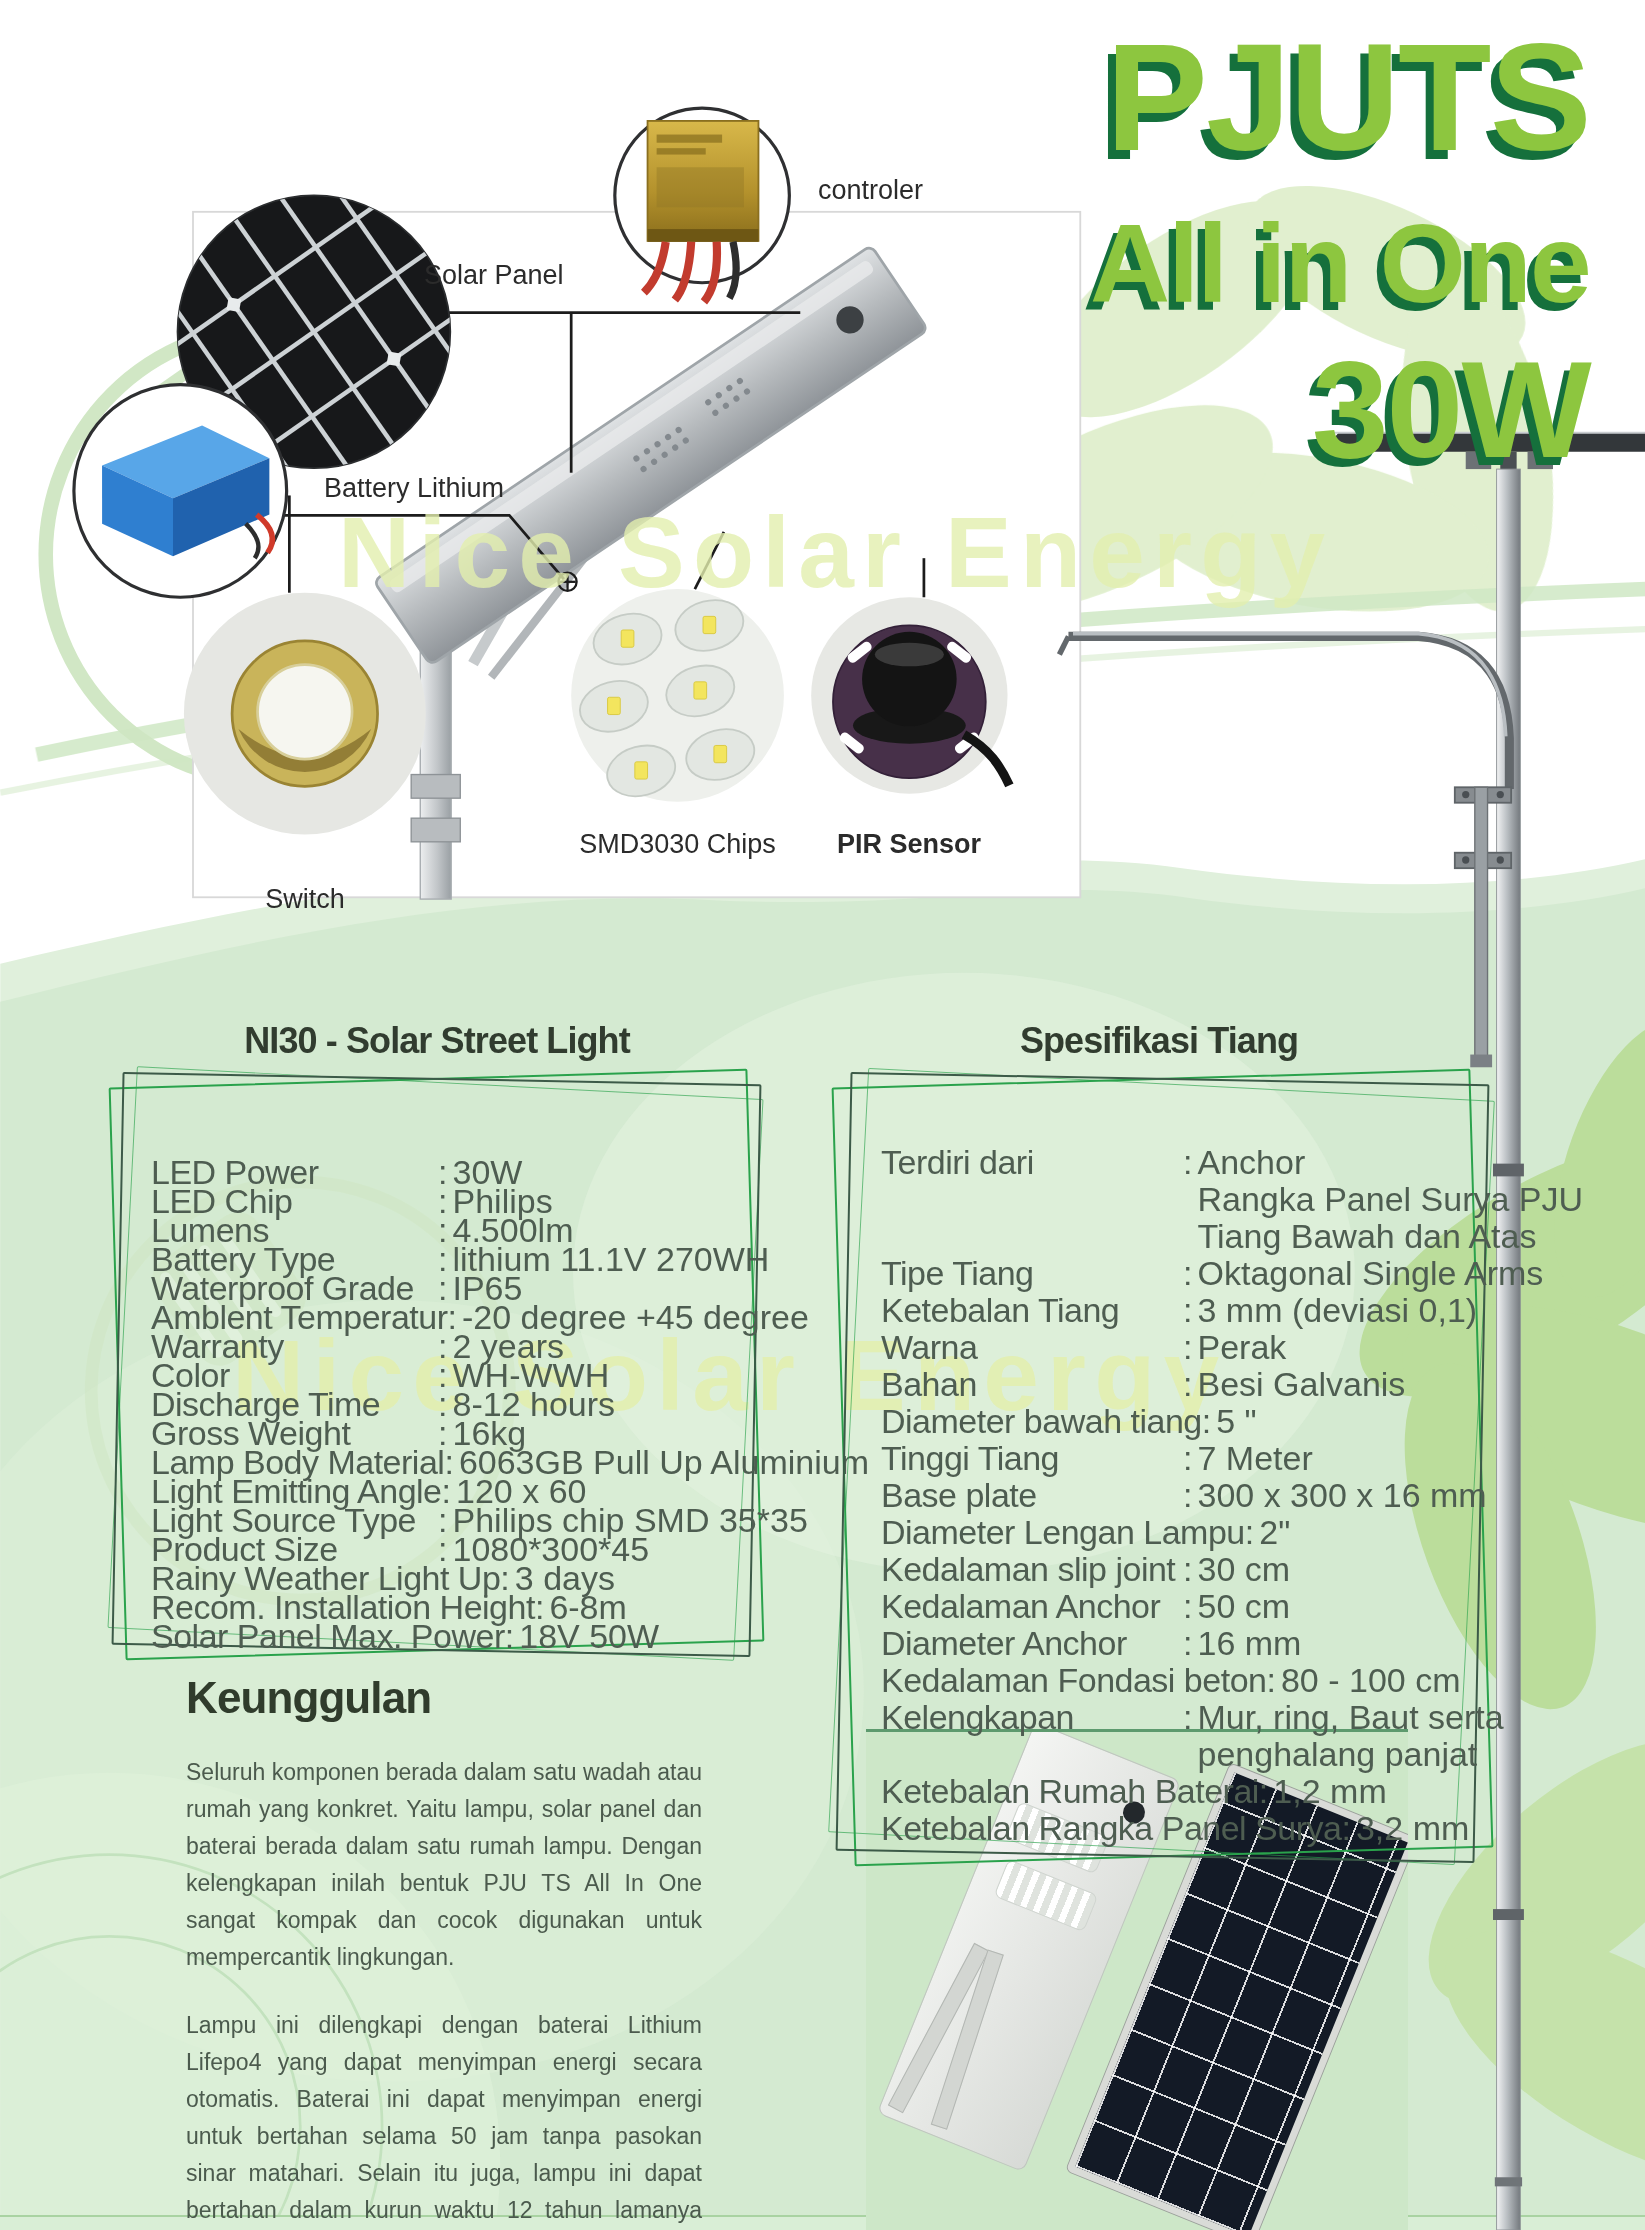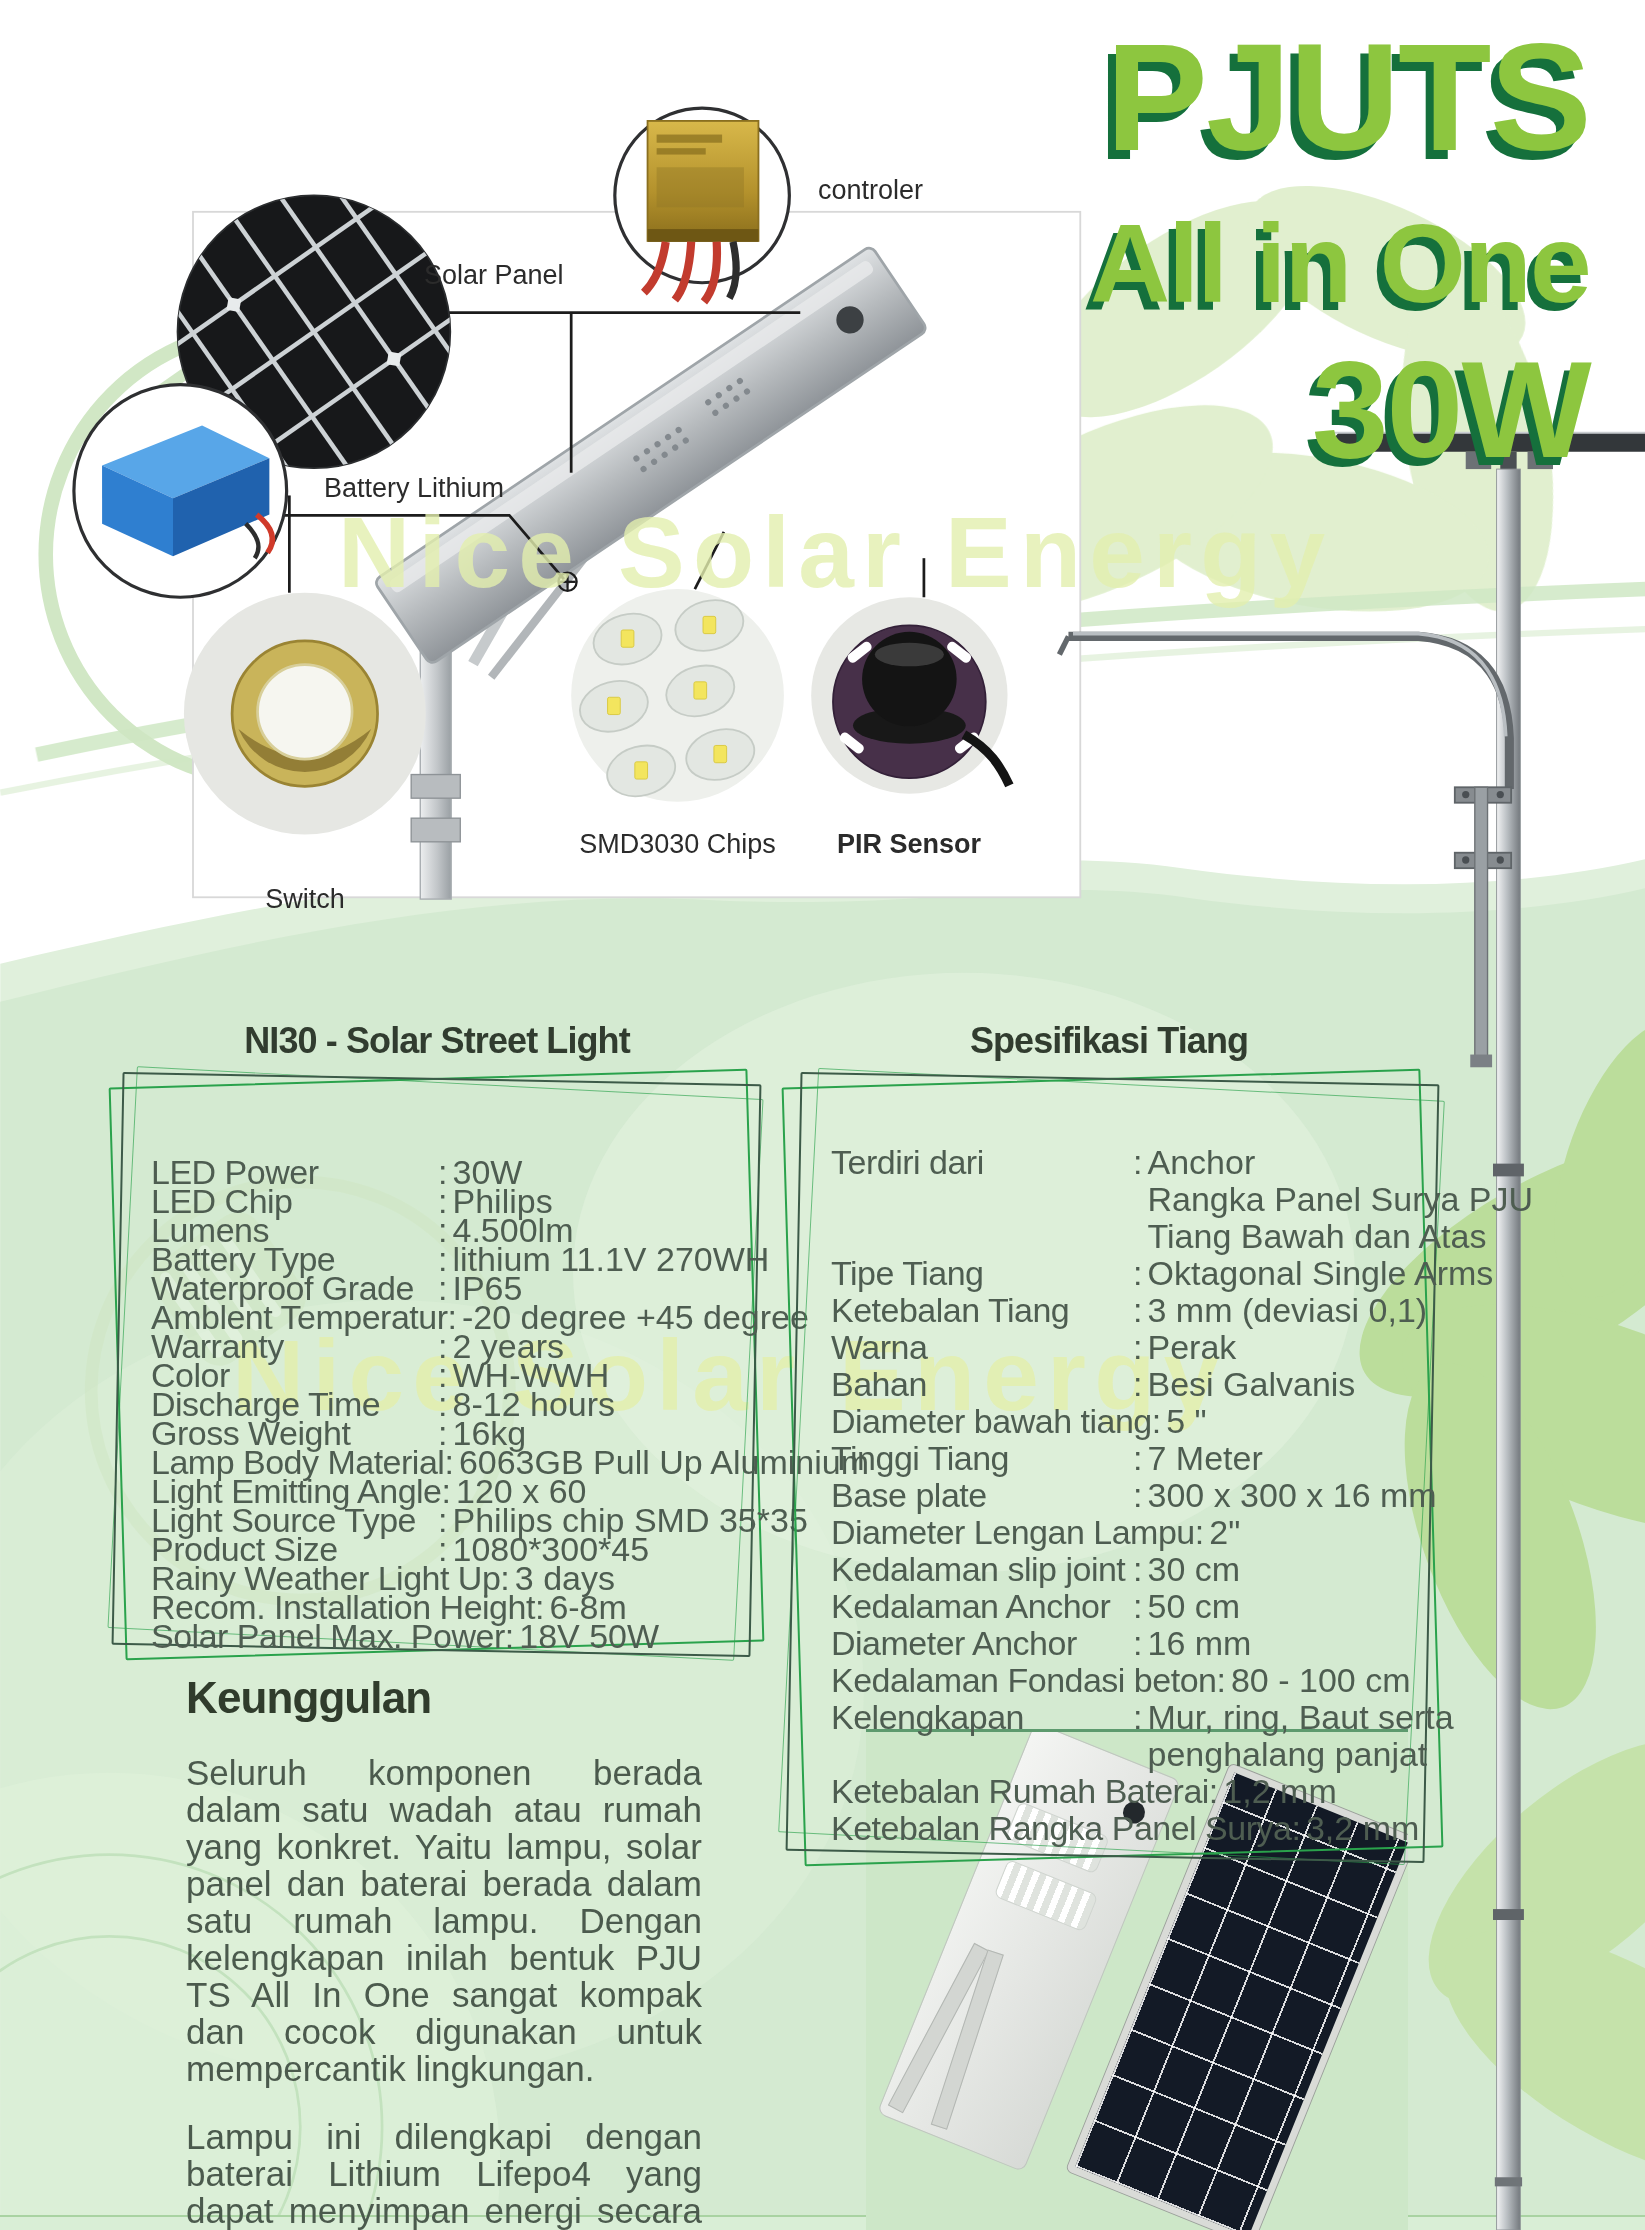--- a/index.html
+++ b/index.html
@@ -25,42 +25,42 @@
   #title{position:absolute;right:56px;top:20px;width:691px;text-align:right;z-index:3;
          font-weight:bold;color:#8dc63f;line-height:1;}
   #title .t1{font-size:153px;letter-spacing:-1.8px;text-shadow:-8.2px 9px 0 #15703c;}
   #title .t2{font-size:111px;margin-top:36px;letter-spacing:-1.8px;text-shadow:-7.3px 8.2px 0 #15703c;}
   #title .t3{font-size:138px;margin-top:20px;letter-spacing:-1.8px;text-shadow:-7.3px 8.2px 0 #15703c;}
   
   #pole-art{position:absolute;left:0;top:0;z-index:2;}
   
   .spec-table{position:absolute;z-index:3;}
   #spec-left{left:115px;top:1020px;width:644px;height:636px;}
-  #spec-right{left:791px;top:1020px;width:636px;height:841px;}
+  #spec-right{left:841px;top:1020px;width:636px;height:841px;}
   .spec-title{position:absolute;left:0;top:0;width:100%;text-align:center;
               font-size:36px;font-weight:bold;color:#313c2f;letter-spacing:-0.9px;}
   .trect{position:absolute;left:1.8px;width:635px;border-radius:1.8px;}
   #spec-left  .trect{top:58px;height:569px;}
   #spec-right .trect{top:58px;height:775px;}
   .trect.g1{border:2.7px solid #2aa24c;transform:rotate(-1.7deg);}
   .trect.g2{border:2.7px solid #3c5a48;transform:rotate(1.1deg);}
   .trect.g3{border:1.8px solid #2aa24c;opacity:.65;transform:rotate(3deg) scale(.985);}
   .rows{position:absolute;}
   #spec-left  .rows{left:36px;top:138px;width:582px;}
   #spec-right .rows{left:40px;top:124px;width:573px;}
   .spec-row{display:flex;align-items:baseline;color:#4e5d51;font-size:34px;white-space:nowrap;}
   #spec-left  .spec-row{line-height:29px;}
   #spec-right .spec-row{line-height:37px;}
   #spec-left  .spec-row .lbl{flex:0 0 287px;letter-spacing:-0.5px;}
   #spec-right .spec-row .lbl{flex:0 0 302px;letter-spacing:-0.5px;}
   .spec-row .sep{flex:0 0 14.5px;}
   
   #advantages{position:absolute;left:186px;top:1673px;width:516px;z-index:3;}
   #advantages h2{margin:0;font-size:44px;font-weight:bold;color:#303c2c;letter-spacing:-0.9px;}
-  #advantages p{margin:31px 0 0 0;font-size:35px;line-height:37px;text-align:justify;
+  #advantages p{margin:31px 0 0 0;font-size:23px;line-height:37px;text-align:justify;
                 color:#4b5a4d;}
   
   #product-photo{position:absolute;left:866px;top:1729px;width:542px;height:501px;z-index:2;
                  background:#cde7c8;border-top:3.6px solid #5d9a6e;overflow:hidden;}
   .unit-light{position:absolute;left:84px;top:3.6px;width:156px;height:420px;
               transform:rotate(22deg);transform-origin:50% 50%;
               background:linear-gradient(100deg,#f4f5f3,#d7dad6);
               border:1.8px solid #c0c4c0;border-radius:9px;}
   .unit-light .sensor-dot{position:absolute;right:20px;top:35px;width:22px;height:22px;
               border-radius:50%;background:#23282c;}

